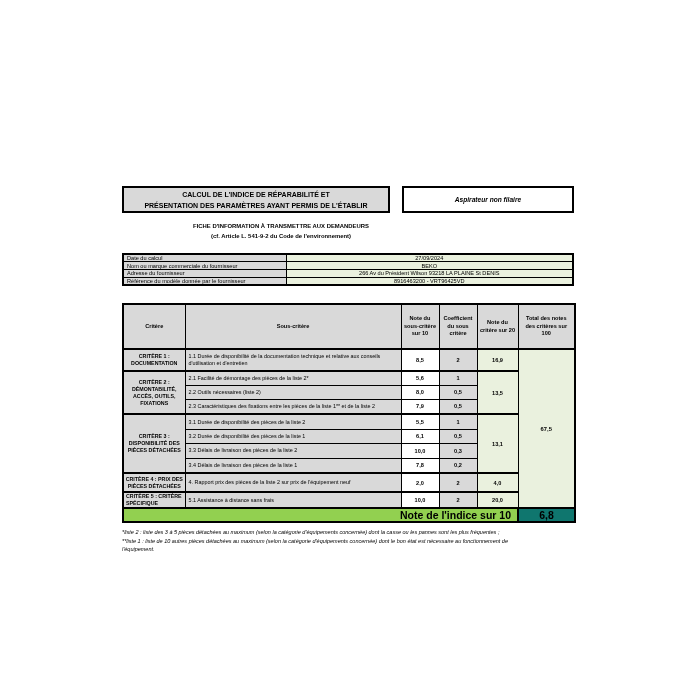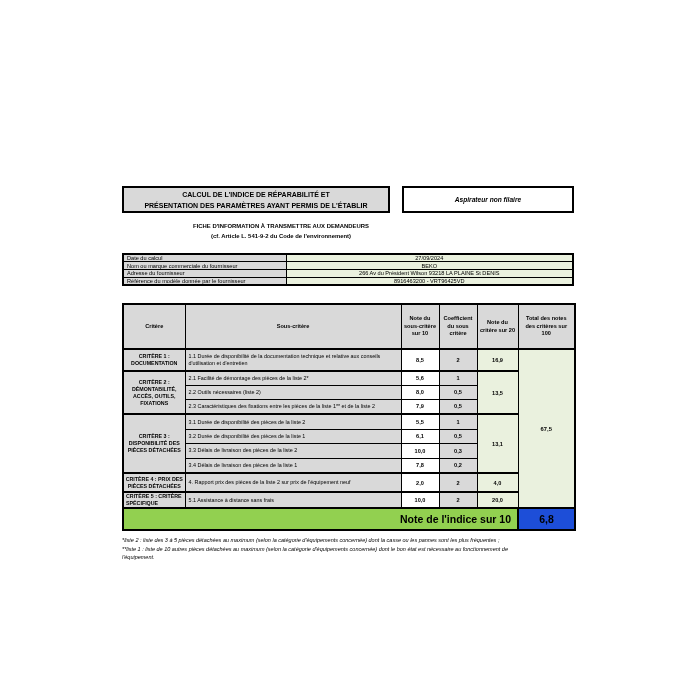--- a/index.html
+++ b/index.html
@@ -42,24 +42,24 @@
             text-align:center; padding:0 1px; }
   td.crit.align-left { text-align:left; padding-left:2px; }
   td.sub  { background:#d9d9d9; font-size:5.4px; line-height:6.8px; text-align:left; padding:0 3px; }
   td.note { background:#ffffff; font-weight:bold; font-size:5.6px; text-align:center; }
   td.coef { background:#d9d9d9; font-weight:bold; font-size:5.6px; text-align:center; }
   td.n20  { background:#eaf1de; font-weight:bold; font-size:5.6px; text-align:center; }
   td.tot  { background:#eaf1de; font-weight:bold; font-size:5.8px; text-align:center; }
   tr.group-start td { border-top:2px solid #000; }
   .r-h22 { height:22px; } .r-h14 { height:14px; } .r-h15 { height:15px; }
   .r-h19 { height:19px; } .r-h16 { height:16px; }
-  tr.final-row td { border-top:2px solid #000; height:22px; }
+  tr.final-row td { border-top:2px solid #000; height:14px; }
   td.final-label { background:#92d050; font-weight:bold; font-size:10.5px;
                    text-align:right; padding-right:6px; }
-  td.final-value { background:#1d4ed8; font-weight:bold; font-size:10.5px;
+  td.final-value { background:#0f766e; font-weight:bold; font-size:10.5px;
                    text-align:center; border-left:2px solid #000; }
 
   
   .footnotes { margin-top:5px; width:452px; font-style:italic; font-size:5.5px; line-height:8.6px; }
 </style>
 </head>
 <body>
 
 <div class="page">
   <div class="sheet">

